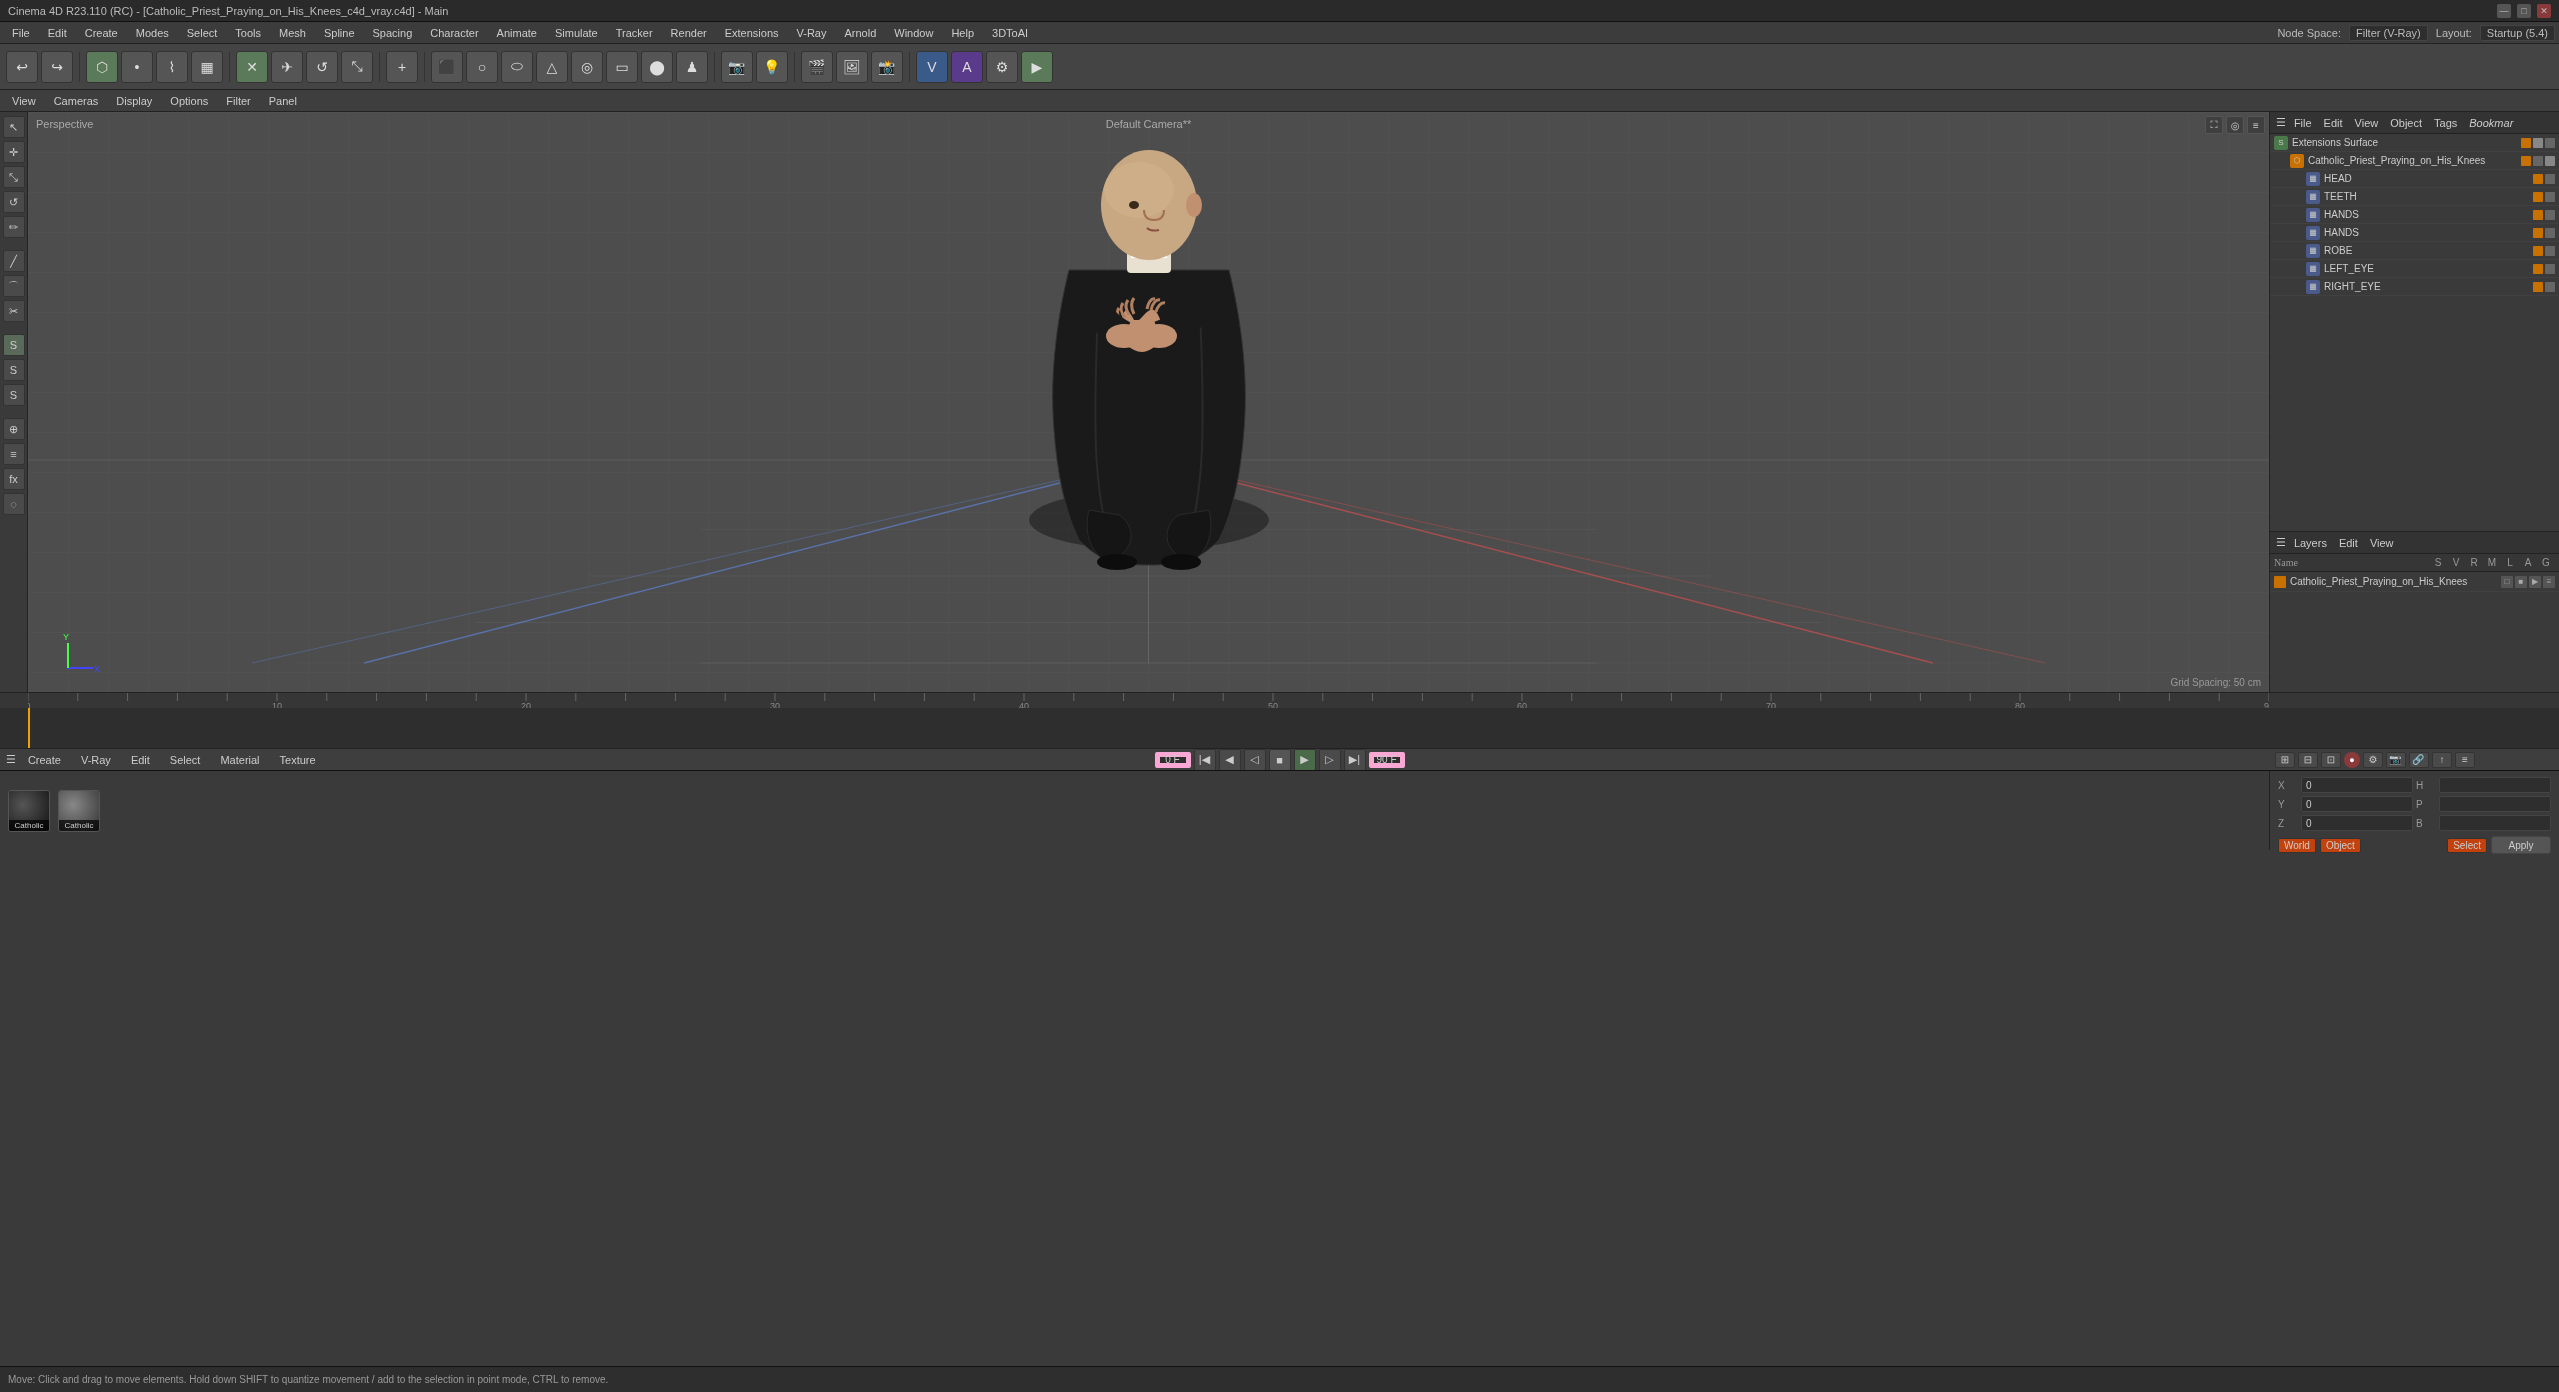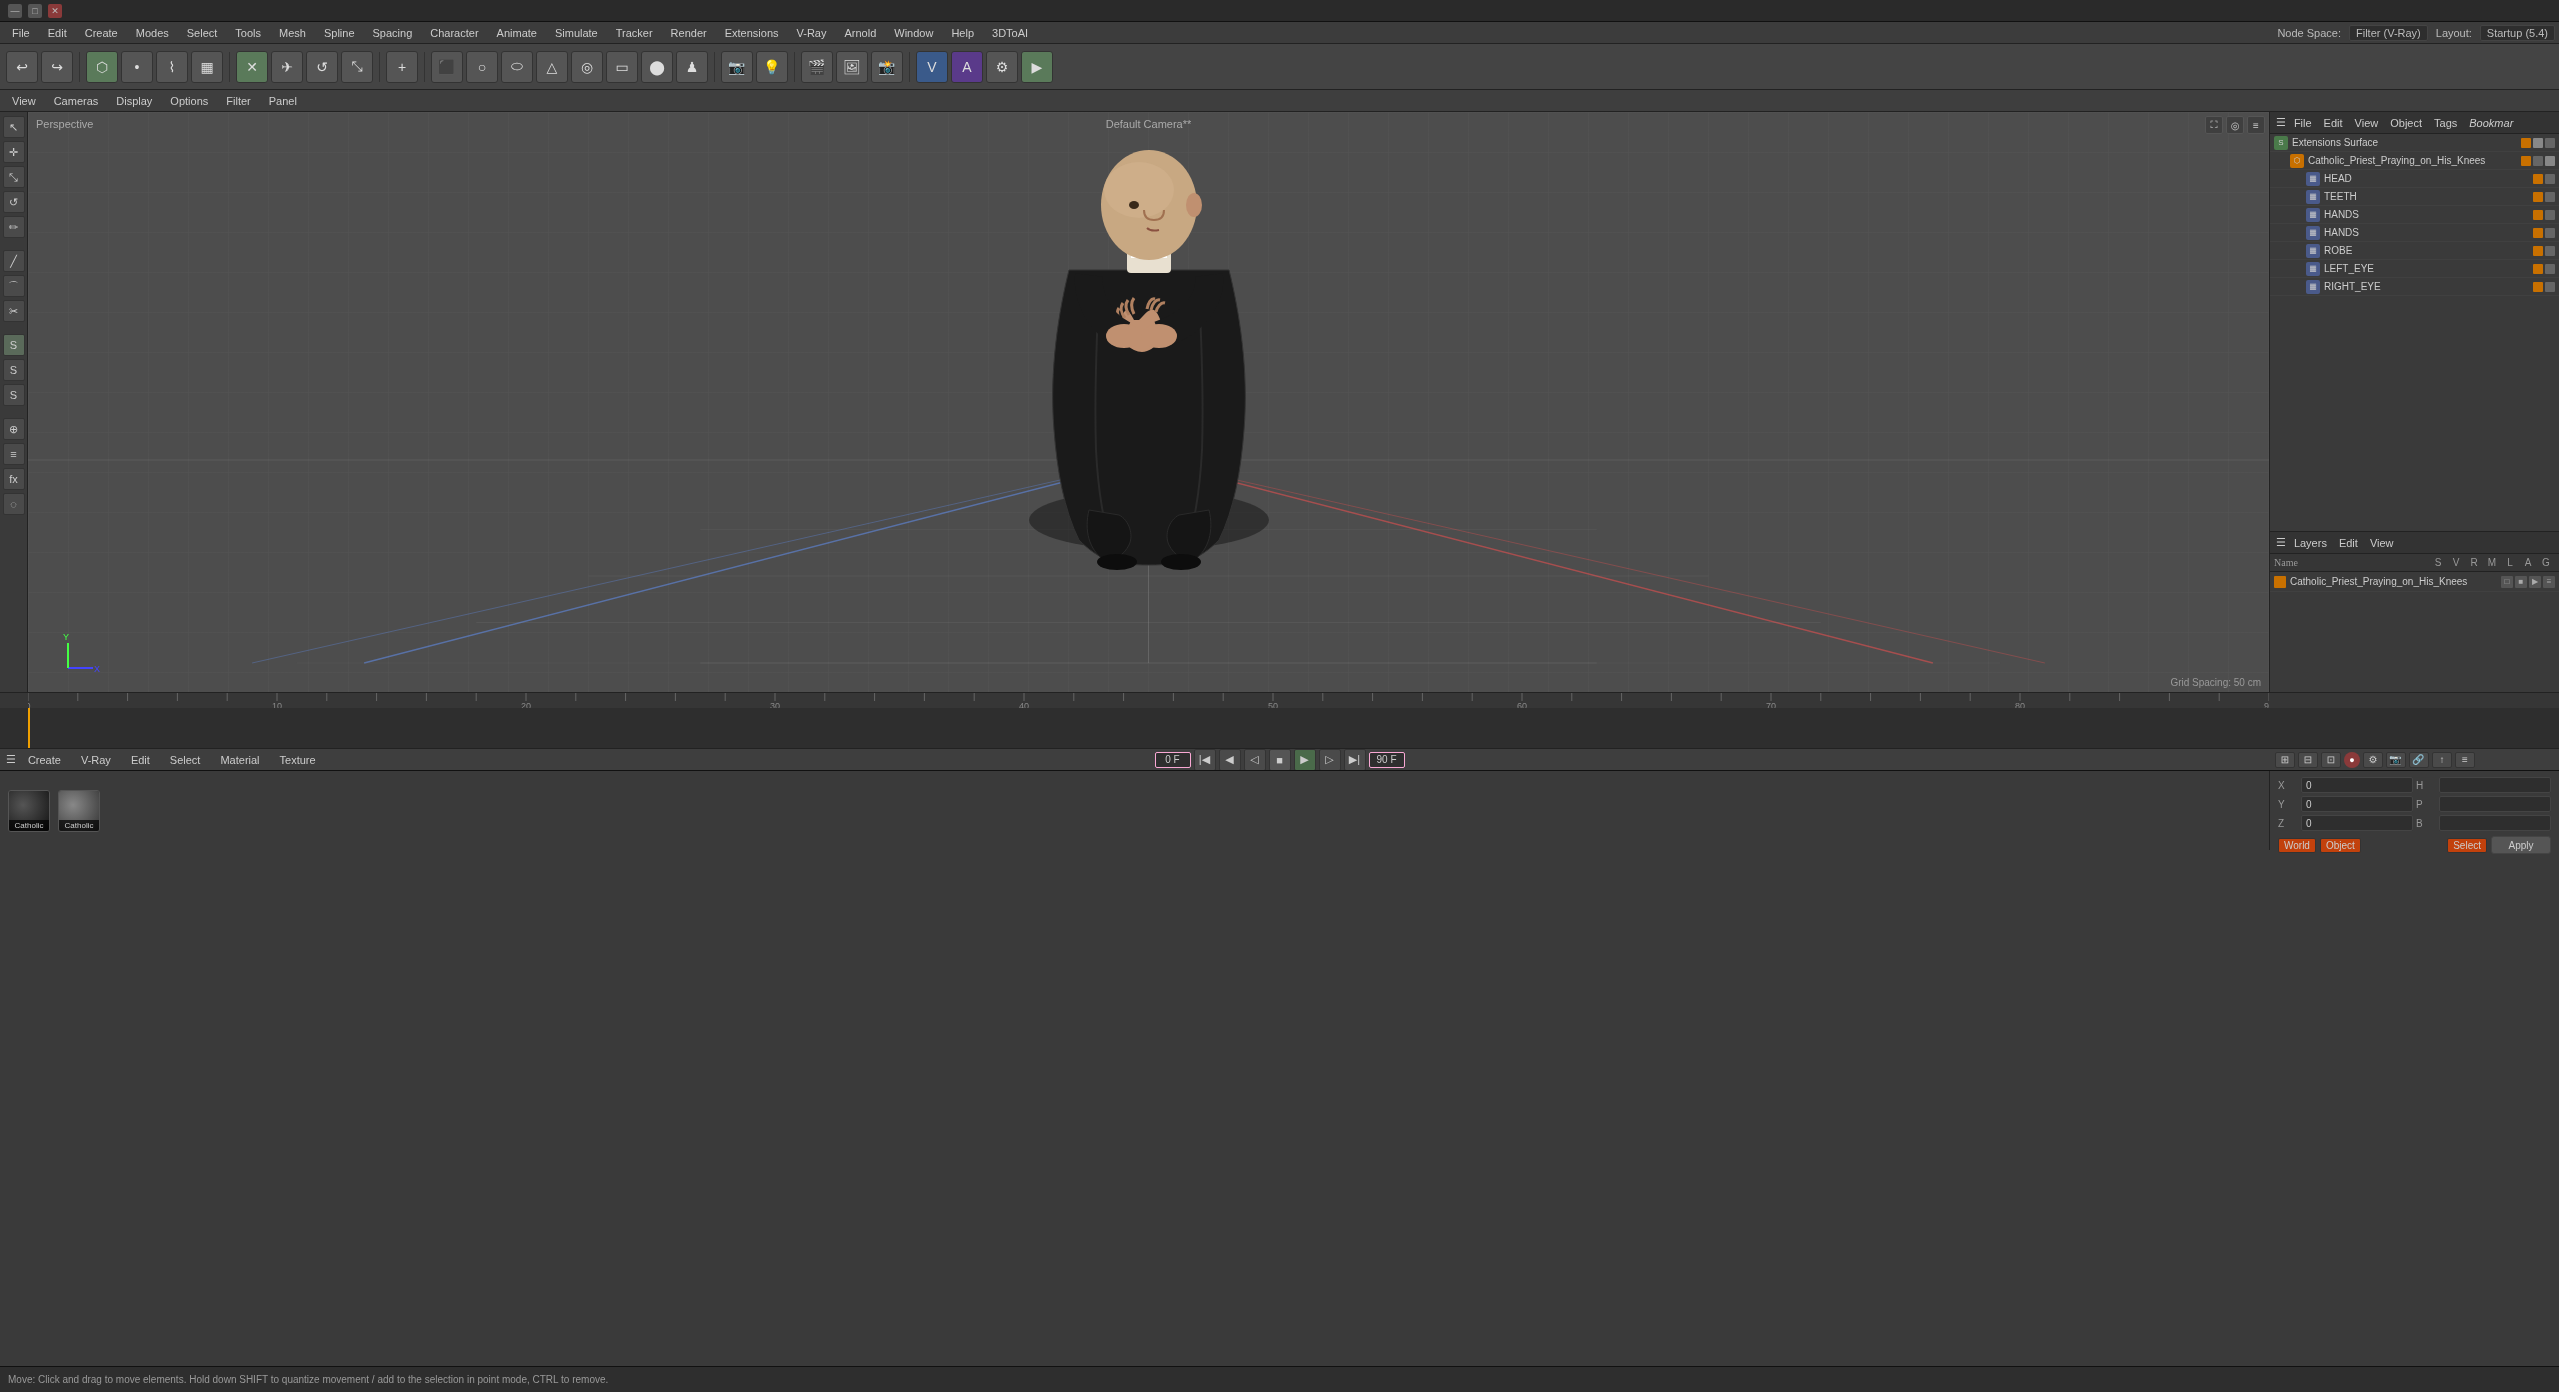--- a/index.html
+++ b/index.html
@@ -419,21 +419,21 @@
       align-items: center;
       justify-content: center;
       cursor: pointer;
       font-size: 11px;
       color: #ccc;
     }
     .frame-input {
       width: 40px;
       height: 16px;
       background: #2e2e2e;
-      border: 1px solid #f9a8d4;
+      border: 5px solid #f9a8d4;
       border-radius: 2px;
       font-size: 10px;
       color: #ccc;
       display: flex;
       align-items: center;
       justify-content: center;
     }
     .tl-ctrl-btn {
       width: 20px;
       height: 16px;
@@ -480,20 +480,21 @@
       bottom: 4px;
       right: 8px;
       font-size: 10px;
       color: #999;
     }
   </style>
 </head>
 <body>
 
 <div id="title-bar">
+  <span class="title-text">Cinema 4D R23.110 (RC) - [Catholic_Priest_Praying_on_His_Knees_c4d_vray.c4d] - Main</span>
   <div class="window-controls">
     <div class="win-btn">—</div>
     <div class="win-btn">□</div>
     <div class="win-btn" style="background:#8a3a3a;">✕</div>
   </div>
 </div>
 
 <div id="menu-bar">
   <span class="menu-item">File</span>
   <span class="menu-item">Edit</span>

